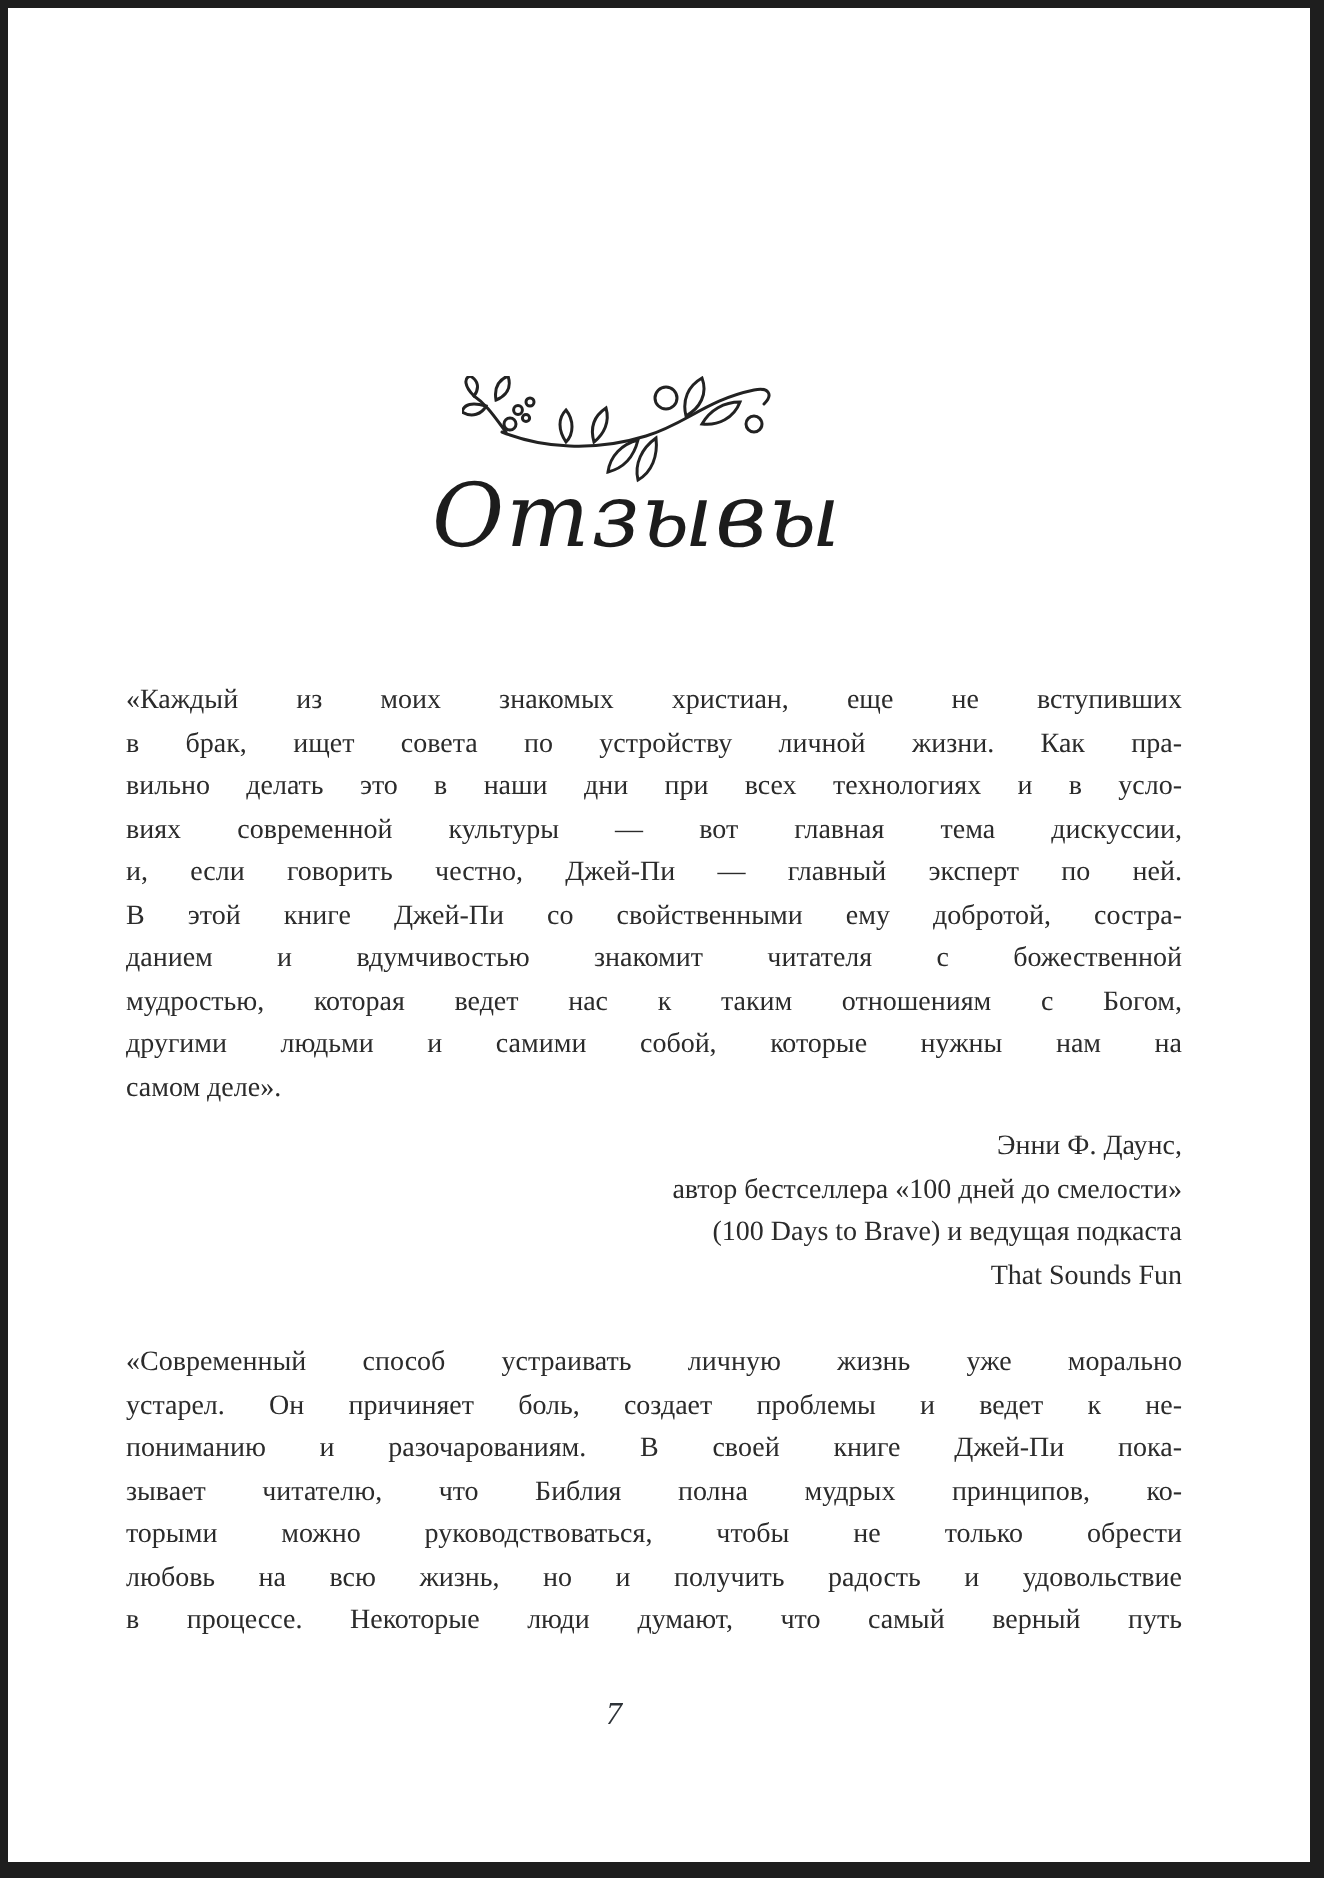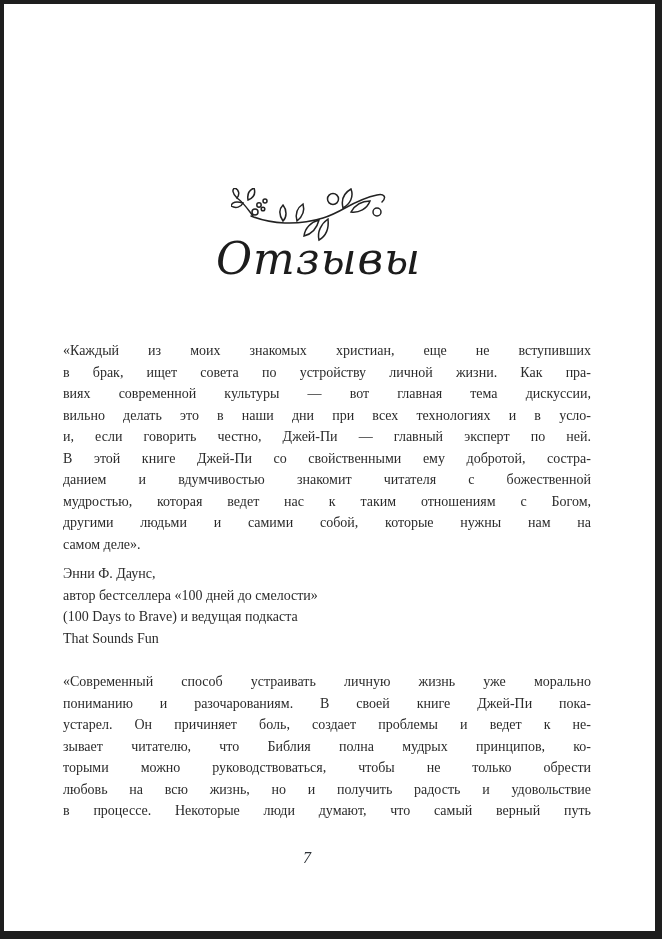--- a/index.html
+++ b/index.html
@@ -20,21 +20,21 @@
     font-size:44px;line-height:1.15;color:#1c1c1c;letter-spacing:1px;
   }
   .content{
     position:absolute;left:59px;top:336px;width:528px;
     font-size:14px;line-height:21.5px;color:#2b2b2b;
   }
   .review .line{text-align:justify;text-align-last:justify;}
   .review:not(.cont) .line:last-child{text-align-last:left;}
   .review.cont .line:last-child{text-align-last:justify;}
   .attribution{margin-top:8px;}
-  .attribution .line{}
+  .attribution .line{text-align:right;}
   .review-2{margin-top:22px;}
   .it{}
   .page-number{
     position:absolute;left:59px;top:845px;width:528px;
     text-align:center;transform:translateX(-20px);
     font-style:italic;font-size:16px;color:#2e3338;
   }
 </style>
 </head>
 <body>
@@ -62,39 +62,39 @@
       <circle cx="146" cy="24" r="4"></circle>
     </g>
   </svg>
 
   <div class="title">Отзывы</div>
 
   <div class="content">
     <div class="review review-1">
         <div class="line">«Каждый из моих знакомых христиан, еще не вступивших</div>
         <div class="line">в брак, ищет совета по устройству личной жизни. Как пра-</div>
+        <div class="line">вильно делать это в наши дни при всех технологиях и в усло-</div>
         <div class="line">виях современной культуры — вот главная тема дискуссии,</div>
-        <div class="line">вильно делать это в наши дни при всех технологиях и в усло-</div>
         <div class="line">и, если говорить честно, Джей-Пи — главный эксперт по ней.</div>
         <div class="line">В этой книге Джей-Пи со свойственными ему добротой, состра-</div>
         <div class="line">данием и вдумчивостью знакомит читателя с божественной</div>
         <div class="line">мудростью, которая ведет нас к таким отношениям с Богом,</div>
         <div class="line">другими людьми и самими собой, которые нужны нам на</div>
         <div class="line">самом деле».</div>
       </div>
     <div class="attribution">
         <div class="line"><span>Энни Ф. Даунс,</span></div>
         <div class="line"><span>автор бестселлера «100 дней до смелости»</span></div>
         <div class="line"><span>(</span><span class="it">100 Days to Brave</span><span>) и ведущая подкаста</span></div>
         <div class="line"><span class="it">That Sounds Fun</span></div>
       </div>
     <div class="review review-2 cont">
         <div class="line">«Современный способ устраивать личную жизнь уже морально</div>
+        <div class="line">устарел. Он причиняет боль, создает проблемы и ведет к не-</div>
         <div class="line">пониманию и разочарованиям. В своей книге Джей-Пи пока-</div>
-        <div class="line">устарел. Он причиняет боль, создает проблемы и ведет к не-</div>
         <div class="line">зывает читателю, что Библия полна мудрых принципов, ко-</div>
         <div class="line">торыми можно руководствоваться, чтобы не только обрести</div>
         <div class="line">любовь на всю жизнь, но и получить радость и удовольствие</div>
         <div class="line">в процессе. Некоторые люди думают, что самый верный путь</div>
       </div>
   </div>
 
   <div class="page-number">7</div>
 </div>
 

